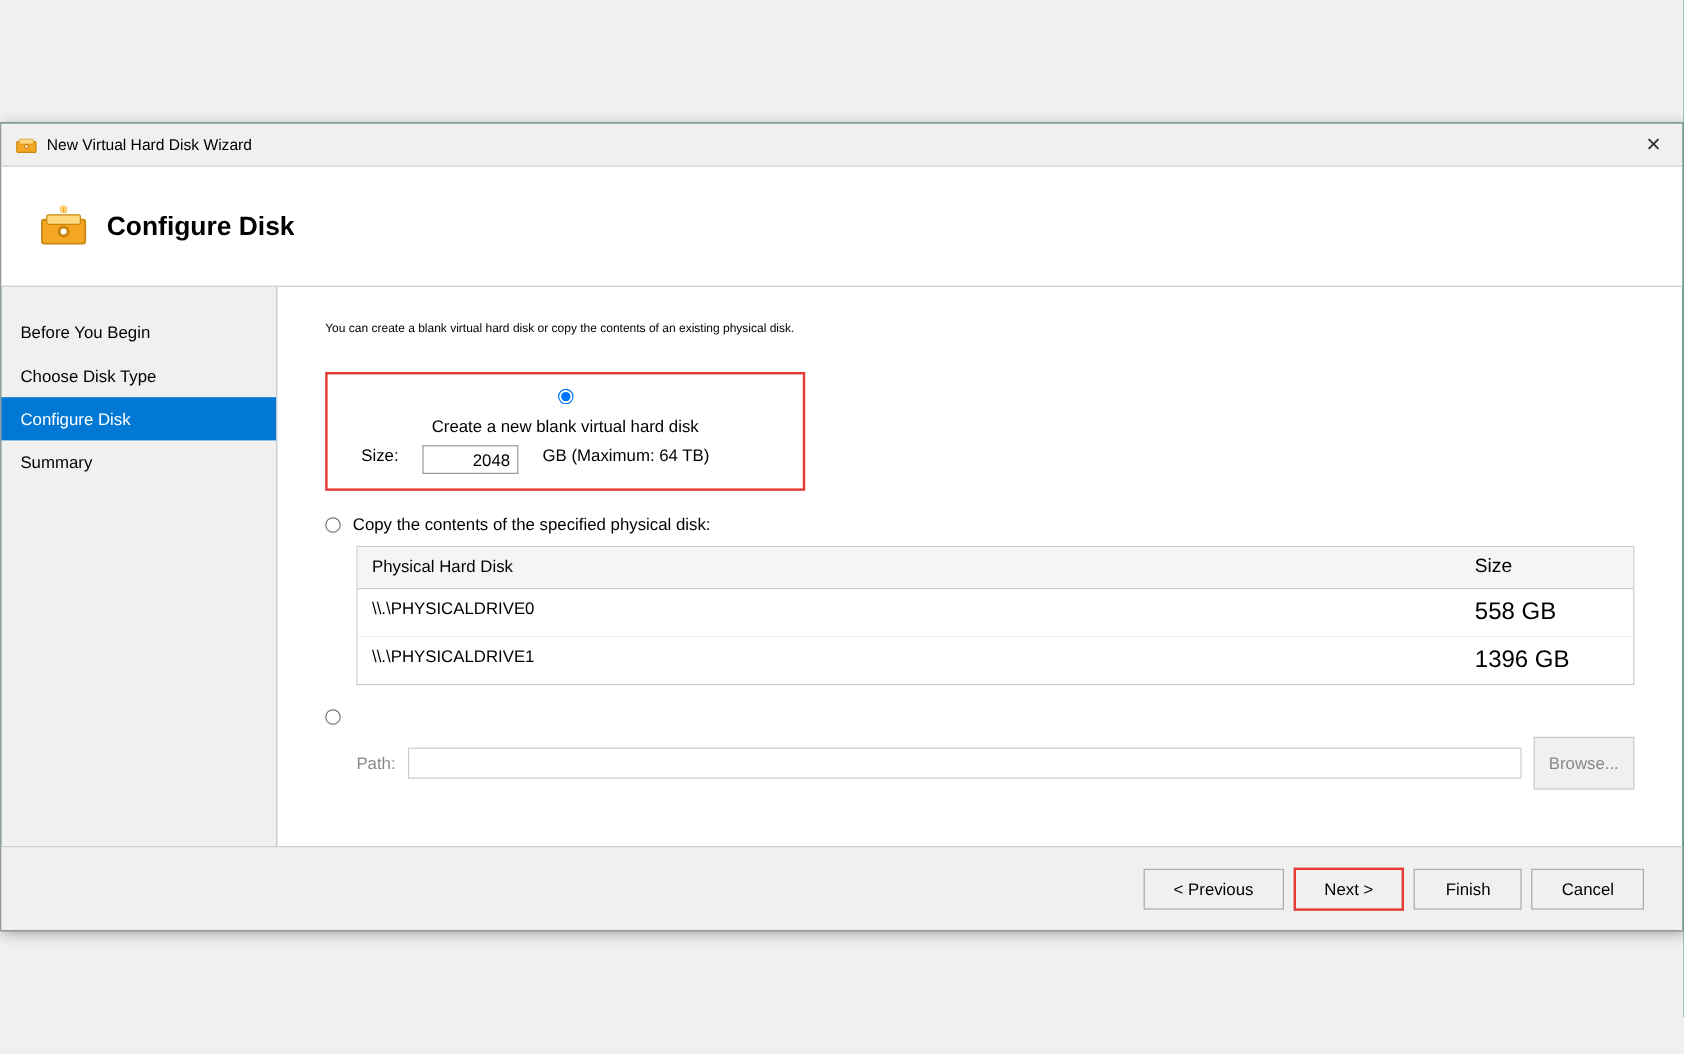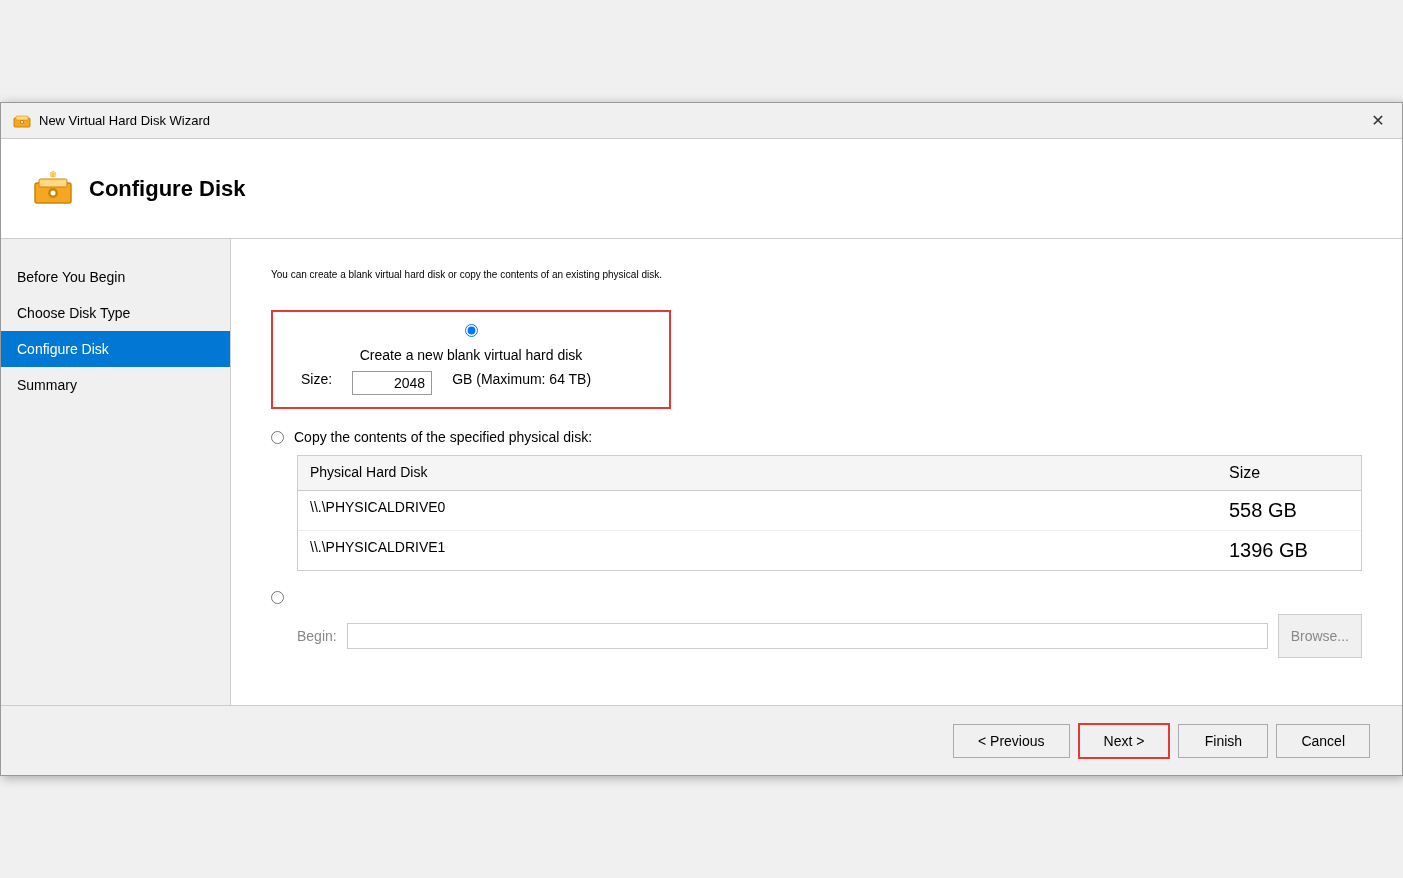--- a/index.html
+++ b/index.html
@@ -312,21 +312,21 @@
             <span class="col-size">1396 GB</span>
           </div>
         </div>
       </div>
 
       <div class="copy-vhd-section">
         <div class="copy-radio-row">
           <input type="radio" name="disk-option" id="opt-vhd" style="">
         </div>
         <div class="path-row">
-          <span class="path-label">Begin:</span>
+          <span class="path-label">Path:</span>
           <input type="text" class="path-input" style="">
           <button class="browse-btn">Browse...</button>
         </div>
       </div>
     </div>
   </div>
 
   <div class="footer">
     <button class="footer-btn">&lt; Previous</button>
     <button class="footer-btn next-btn">Next &gt;</button>

